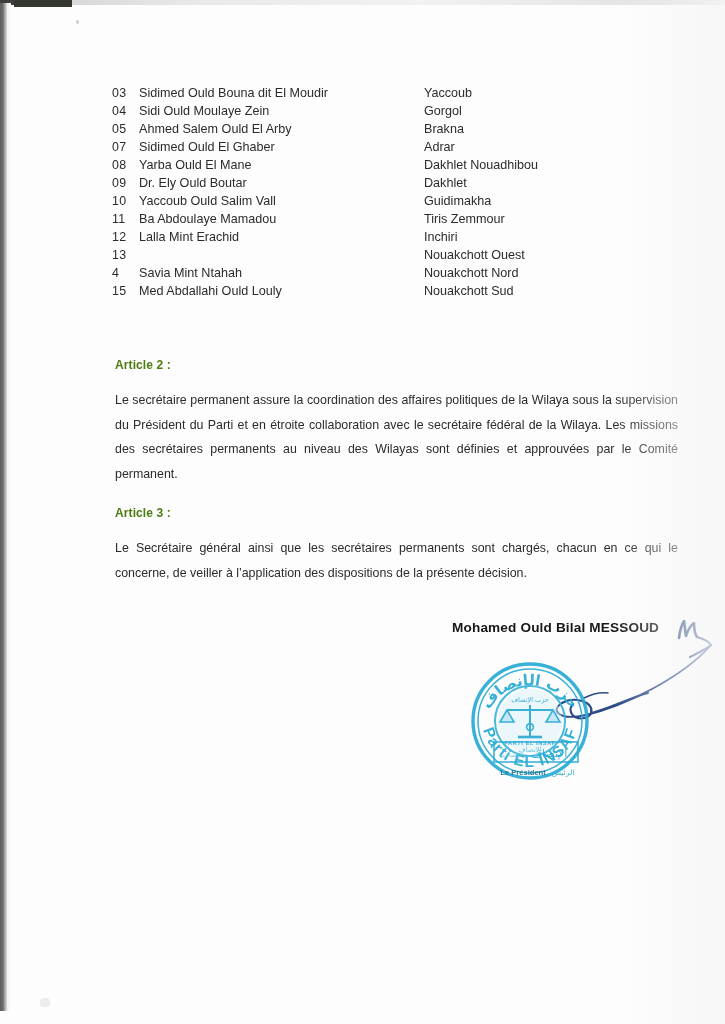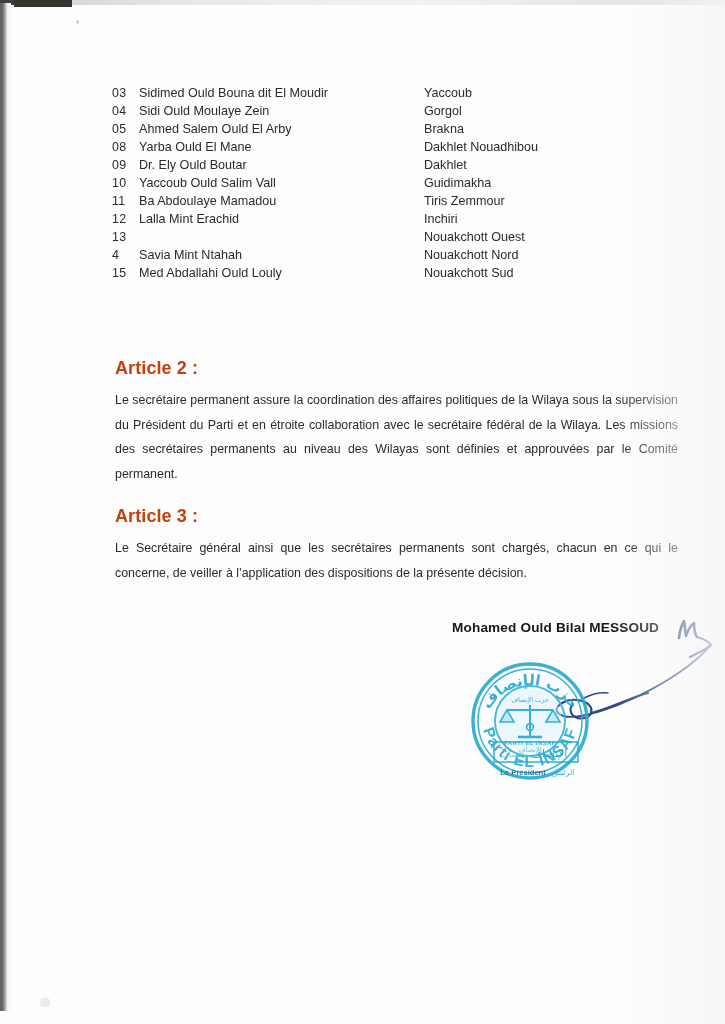--- a/index.html
+++ b/index.html
@@ -94,23 +94,23 @@
   }
   .member-wilaya {
     position: absolute;
     left: 312px;
   }
 
   
   .article-heading {
     position: absolute;
     left: 115px;
-    font-size: 18px;
+    font-size: 12px;
     font-weight: bold;
-    color: #c2410c;
+    color: #4d7c0f;
     letter-spacing: 0.1px;
   }
   .article-body {
     position: absolute;
     left: 115px;
     width: 563px;
     font-size: 12.4px;
     line-height: 24.5px;
     color: #2b2b2b;
     text-align: justify;
@@ -177,20 +177,25 @@
       </div>
       <div class="member-row">
         <span class="member-num">04</span>
         <span class="member-name">Sidi Ould Moulaye Zein</span>
         <span class="member-wilaya">Gorgol</span>
       </div>
       <div class="member-row">
         <span class="member-num">05</span>
         <span class="member-name">Ahmed Salem Ould El Arby</span>
         <span class="member-wilaya">Brakna</span>
+      </div>
+      <div class="member-row">
+        <span class="member-num">07</span>
+        <span class="member-name">Sidimed Ould El Ghaber</span>
+        <span class="member-wilaya">Adrar</span>
       </div>
       <div class="member-row">
         <span class="member-num">08</span>
         <span class="member-name">Yarba Ould El Mane</span>
         <span class="member-wilaya">Dakhlet Nouadhibou</span>
       </div>
       <div class="member-row">
         <span class="member-num">09</span>
         <span class="member-name">Dr. Ely Ould Boutar</span>
         <span class="member-wilaya">Dakhlet</span>

